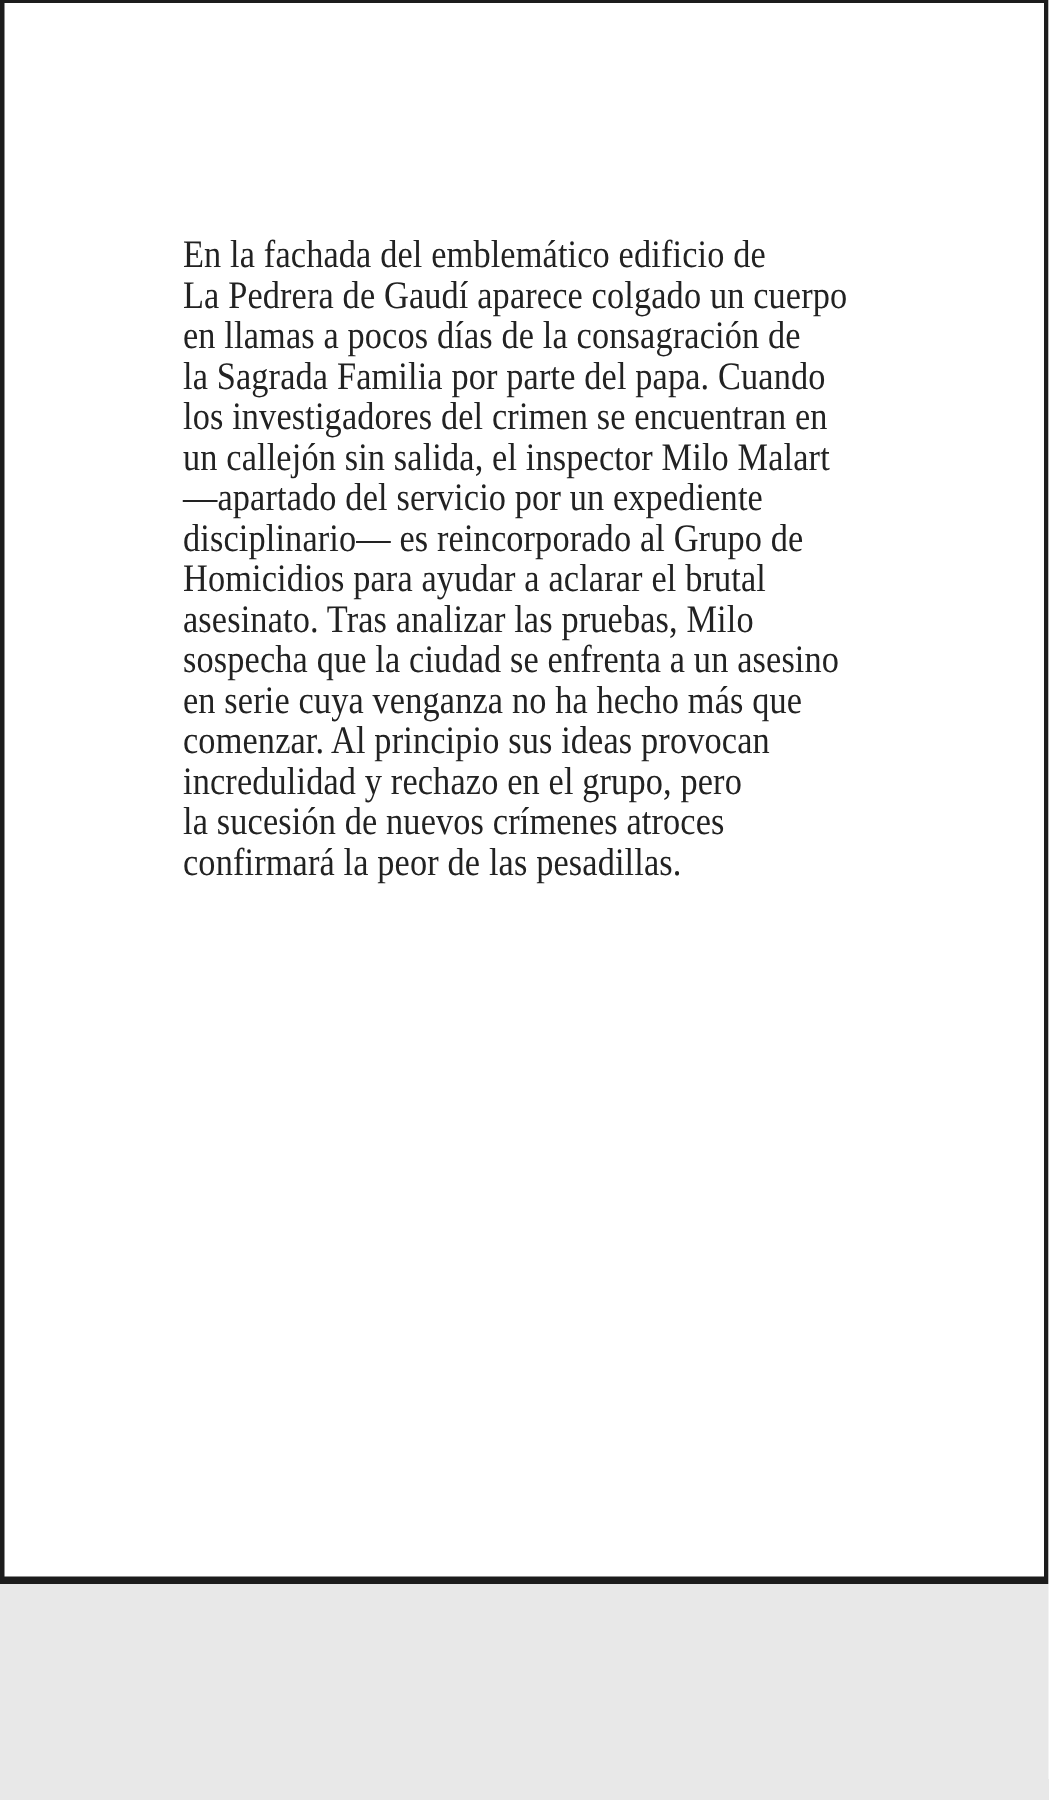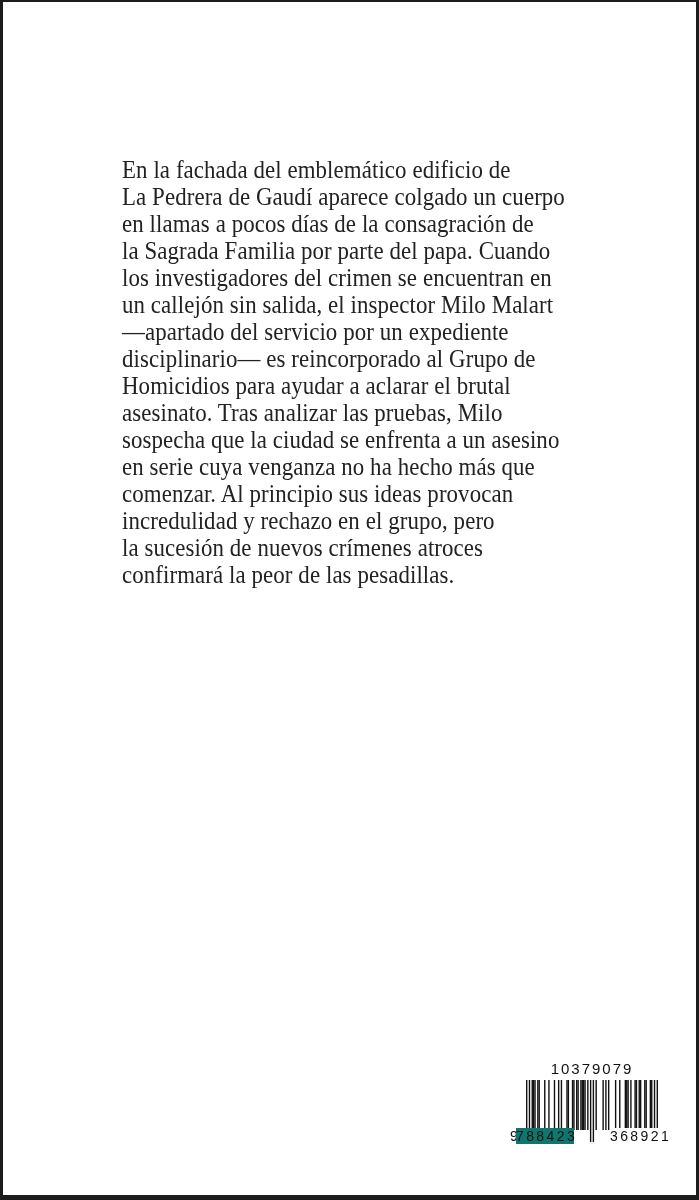--- a/index.html
+++ b/index.html
@@ -1,18 +1,18 @@
 <!DOCTYPE html>
 <html><head>
 <meta charset="utf-8">
 <style>
   html,body{margin:0;padding:0;background:#e8e8e8;}
   .page{
     position:relative;
-    width:699px;height:1200px;
+    width:699px;height:1056px;
     background:#ffffff;
     box-sizing:border-box;
     border-style:solid;
     border-color:#1c1c1c;
     border-width:2px 3px 5px 3px;
     overflow:hidden;
     font-family:"Liberation Serif", serif;
   }
   
   .synopsis{

